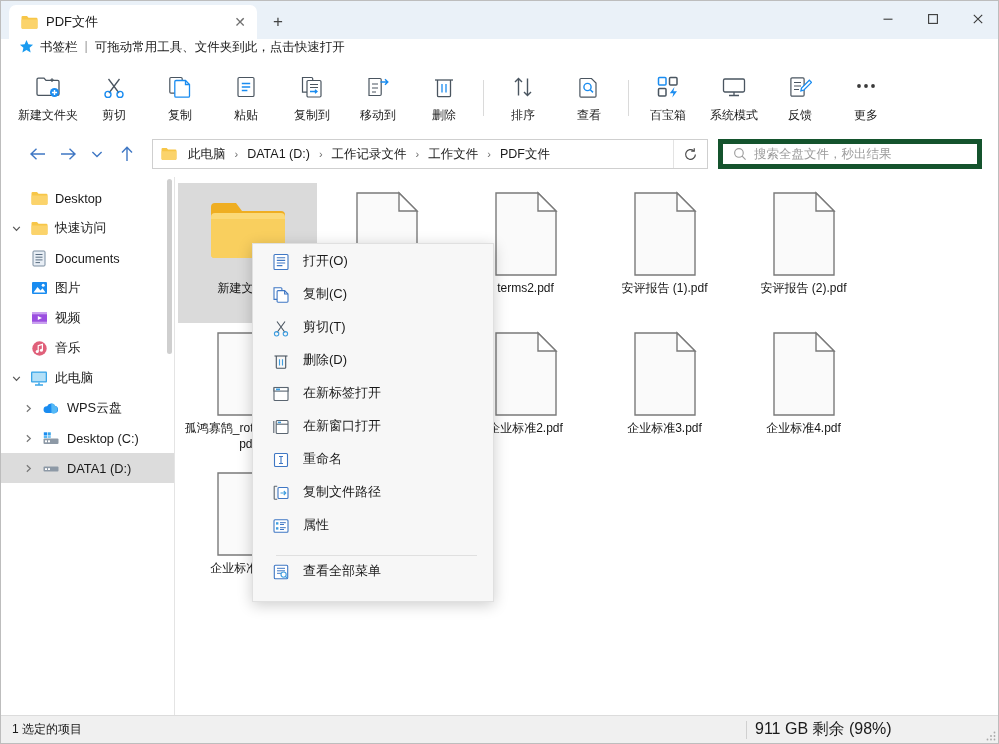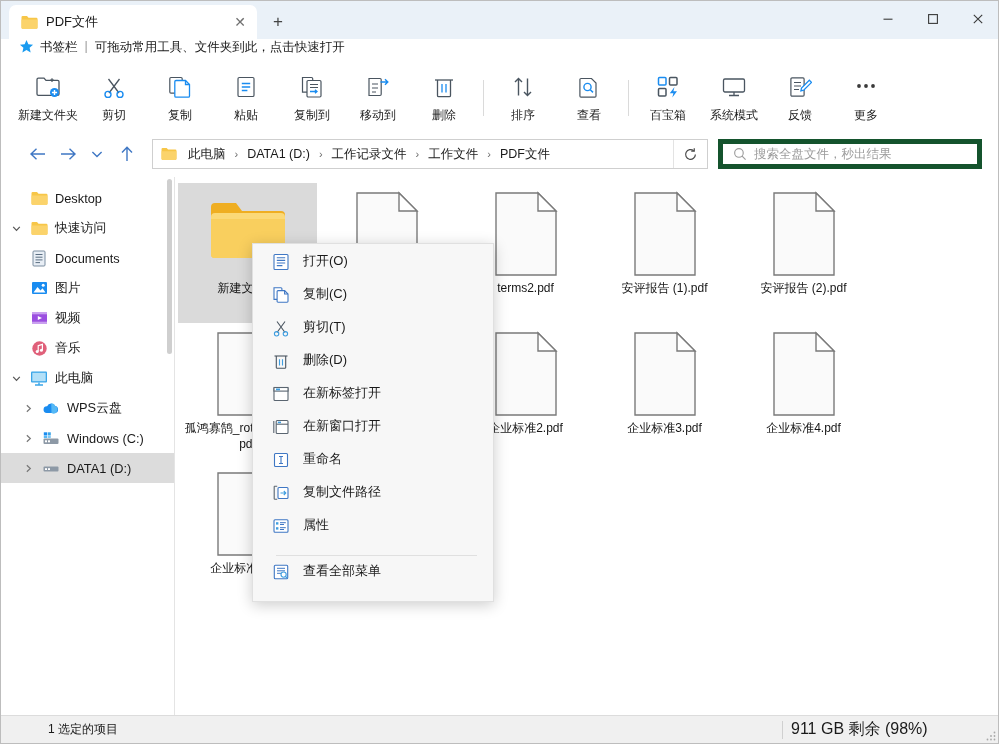--- a/index.html
+++ b/index.html
@@ -177,21 +177,21 @@
   }
   .ctx-ico { width: 19px; height: 19px; display: flex; align-items: center; justify-content: center; flex: 0 0 auto; }
   .ctx-sep { height: 1px; background: #e0e0e0; margin: 6px 16px 6px 23px; }
 
   
   .statusbar {
     position: absolute; left: 0; bottom: 0; width: 999px; height: 28px;
     background: #f0f0f0; border-top: 1px solid #dcdcdc;
     display: flex; align-items: center;
   }
-  .status-left { font-size: 12px; color: #1a1a1a; padding-left: 11px; flex: 0 0 auto; width: 745px; margin-left: 36px; }
+  .status-left { font-size: 12px; color: #1a1a1a; padding-left: 11px; flex: 0 0 auto; width: 745px; }
   .status-div { width: 1px; height: 18px; background: #d0d0d0; }
   .status-right { font-size: 16px; color: #1a1a1a; padding-left: 8px; flex: 1 1 auto; }
   .grip { position: absolute; right: 3px; bottom: 3px; width: 12px; height: 12px; }
 </style>
 </head>
 <body>
 
 <div id="app">
 
   <div class="titlebar">
@@ -562,21 +562,21 @@
           <svg width="18" height="15" viewBox="0 0 18 15">
             <rect x="1.5" y="7.5" width="15" height="5.5" rx="1" fill="#8d99a6"></rect>
             <rect x="3" y="9.3" width="2" height="2" fill="#fff"></rect>
             <rect x="6" y="9.3" width="2" height="2" fill="#fff"></rect>
             <rect x="1.8" y="1.3" width="3.2" height="3.2" fill="#1a8cf0"></rect>
             <rect x="5.6" y="1.3" width="3.2" height="3.2" fill="#3aa5e8"></rect>
             <rect x="1.8" y="5" width="3.2" height="2" fill="#55b8f5"></rect>
             <rect x="5.6" y="5" width="3.2" height="2" fill="#7fc9f8"></rect>
           </svg>
         </span>
-        <span>Windows (C:)</span>
+        <span>Desktop (C:)</span>
       </div>
 
       <div class="sb-row sb-indent-2 sel">
         <span class="sb-chev">
           <svg width="11" height="11" viewBox="0 0 12 12">
               <path d="M4.2 2.4 L8 6 L4.2 9.6" fill="none" stroke="#777" stroke-width="1.3"></path>
             </svg>
         </span>
         <span class="sb-ico">
           <svg width="18" height="15" viewBox="0 0 18 15">

